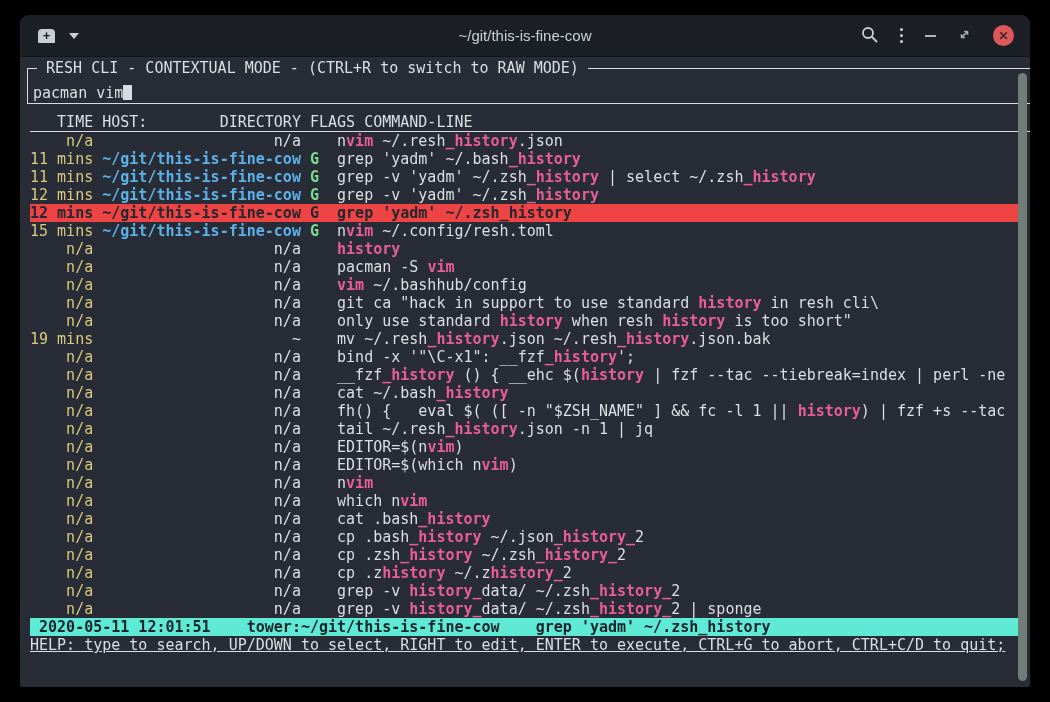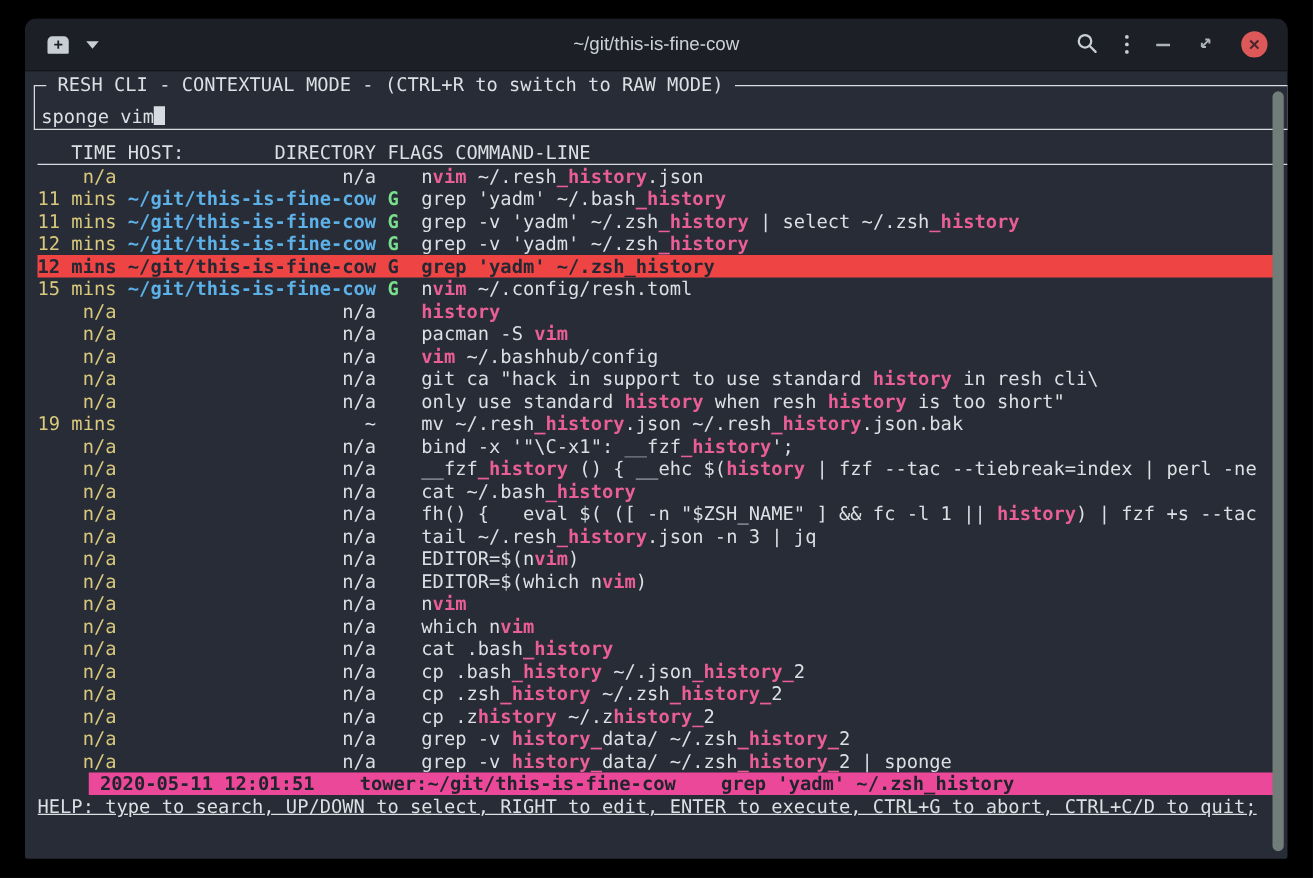--- a/index.html
+++ b/index.html
@@ -28,21 +28,21 @@
   .sbox-input{position:absolute;left:5px;bottom:1px;height:18px;line-height:18px;white-space:pre;}
   .cursor{display:inline-block;width:9px;height:15px;background:#d8dce2;vertical-align:middle;margin-bottom:2px;}
   .header{border-bottom:1px solid #d8dce2;height:18px;line-height:17px;}
   
   .row .t{color:#d9c97c;}
   .row .d.path{color:#5cb1e8;font-weight:bold;}
   .row .f{color:#79df8d;font-weight:bold;}
   .row .m{color:#ea5e96;font-weight:bold;}
   .row.selected{background:#ef4444;margin-right:8px;}
   .row.selected span{color:#232833 !important;font-weight:bold;}
-  .statusbar{background:#ec4899;color:#20242d;font-weight:bold;margin-right:8px;margin-left:41px;}
+  .statusbar{background:#5eead4;color:#20242d;font-weight:bold;margin-right:8px;}
   .helpbar{color:#dcdfe4;text-decoration:underline;}
   
   .scrollbar{position:absolute;right:3px;top:58px;bottom:6px;width:9px;border-radius:5px;background:#707d78;}
 </style>
 </head>
 <body>
 
 <div class="stage">
   <div class="window">
 
@@ -87,21 +87,21 @@
         <button class="tb-btn">
           <span class="close-circle">✕</span>
         </button>
       </div>
     </div>
 
     <div class="term">
       <div class="searcharea">
         <div class="sbox">
           <span class="sbox-title"> RESH CLI - CONTEXTUAL MODE - (CTRL+R to switch to RAW MODE) </span>
-          <div class="sbox-input"><span>sponge vim</span><span class="cursor"></span></div>
+          <div class="sbox-input"><span>pacman vim</span><span class="cursor"></span></div>
         </div>
       </div>
 
       <div class="line header">   TIME HOST:        DIRECTORY FLAGS COMMAND-LINE</div>
 
       <div id="rows">
           <div class="line row"><span class="t">    n/a</span> <span class="d plain">                   n/a</span> <span class="f"> </span>  <span><span>n</span><span class="m">vim</span><span> ~/.resh</span><span class="m">_history</span><span>.json</span></span></div>
           <div class="line row"><span class="t">11 mins</span> <span class="d path">~/git/this-is-fine-cow</span> <span class="f">G</span>  <span><span>grep 'yadm' ~/.bash</span><span class="m">_history</span></span></div>
           <div class="line row"><span class="t">11 mins</span> <span class="d path">~/git/this-is-fine-cow</span> <span class="f">G</span>  <span><span>grep -v 'yadm' ~/.zsh</span><span class="m">_history</span><span> | select ~/.zsh</span><span class="m">_history</span></span></div>
           <div class="line row"><span class="t">12 mins</span> <span class="d path">~/git/this-is-fine-cow</span> <span class="f">G</span>  <span><span>grep -v 'yadm' ~/.zsh</span><span class="m">_history</span></span></div>
@@ -110,21 +110,21 @@
           <div class="line row"><span class="t">    n/a</span> <span class="d plain">                   n/a</span> <span class="f"> </span>  <span><span class="m">history</span></span></div>
           <div class="line row"><span class="t">    n/a</span> <span class="d plain">                   n/a</span> <span class="f"> </span>  <span><span>pacman -S </span><span class="m">vim</span></span></div>
           <div class="line row"><span class="t">    n/a</span> <span class="d plain">                   n/a</span> <span class="f"> </span>  <span><span class="m">vim</span><span> ~/.bashhub/config</span></span></div>
           <div class="line row"><span class="t">    n/a</span> <span class="d plain">                   n/a</span> <span class="f"> </span>  <span><span>git ca "hack in support to use standard </span><span class="m">history</span><span> in resh cli\</span></span></div>
           <div class="line row"><span class="t">    n/a</span> <span class="d plain">                   n/a</span> <span class="f"> </span>  <span><span>only use standard </span><span class="m">history</span><span> when resh </span><span class="m">history</span><span> is too short"</span></span></div>
           <div class="line row"><span class="t">19 mins</span> <span class="d plain">                     ~</span> <span class="f"> </span>  <span><span>mv ~/.resh</span><span class="m">_history</span><span>.json ~/.resh</span><span class="m">_history</span><span>.json.bak</span></span></div>
           <div class="line row"><span class="t">    n/a</span> <span class="d plain">                   n/a</span> <span class="f"> </span>  <span><span>bind -x '"\C-x1": __fzf</span><span class="m">_history</span><span>';</span></span></div>
           <div class="line row"><span class="t">    n/a</span> <span class="d plain">                   n/a</span> <span class="f"> </span>  <span><span>__fzf</span><span class="m">_history</span><span> () { __ehc $(</span><span class="m">history</span><span> | fzf --tac --tiebreak=index | perl -ne</span></span></div>
           <div class="line row"><span class="t">    n/a</span> <span class="d plain">                   n/a</span> <span class="f"> </span>  <span><span>cat ~/.bash</span><span class="m">_history</span></span></div>
           <div class="line row"><span class="t">    n/a</span> <span class="d plain">                   n/a</span> <span class="f"> </span>  <span><span>fh() {   eval $( ([ -n "$ZSH_NAME" ] &amp;&amp; fc -l 1 || </span><span class="m">history</span><span>) | fzf +s --tac</span></span></div>
-          <div class="line row"><span class="t">    n/a</span> <span class="d plain">                   n/a</span> <span class="f"> </span>  <span><span>tail ~/.resh</span><span class="m">_history</span><span>.json -n 3 | jq</span></span></div>
+          <div class="line row"><span class="t">    n/a</span> <span class="d plain">                   n/a</span> <span class="f"> </span>  <span><span>tail ~/.resh</span><span class="m">_history</span><span>.json -n 1 | jq</span></span></div>
           <div class="line row"><span class="t">    n/a</span> <span class="d plain">                   n/a</span> <span class="f"> </span>  <span><span>EDITOR=$(n</span><span class="m">vim</span><span>)</span></span></div>
           <div class="line row"><span class="t">    n/a</span> <span class="d plain">                   n/a</span> <span class="f"> </span>  <span><span>EDITOR=$(which n</span><span class="m">vim</span><span>)</span></span></div>
           <div class="line row"><span class="t">    n/a</span> <span class="d plain">                   n/a</span> <span class="f"> </span>  <span><span>n</span><span class="m">vim</span></span></div>
           <div class="line row"><span class="t">    n/a</span> <span class="d plain">                   n/a</span> <span class="f"> </span>  <span><span>which n</span><span class="m">vim</span></span></div>
           <div class="line row"><span class="t">    n/a</span> <span class="d plain">                   n/a</span> <span class="f"> </span>  <span><span>cat .bash</span><span class="m">_history</span></span></div>
           <div class="line row"><span class="t">    n/a</span> <span class="d plain">                   n/a</span> <span class="f"> </span>  <span><span>cp .bash</span><span class="m">_history</span><span> ~/.json</span><span class="m">_history_</span><span>2</span></span></div>
           <div class="line row"><span class="t">    n/a</span> <span class="d plain">                   n/a</span> <span class="f"> </span>  <span><span>cp .zsh</span><span class="m">_history</span><span> ~/.zsh</span><span class="m">_history_</span><span>2</span></span></div>
           <div class="line row"><span class="t">    n/a</span> <span class="d plain">                   n/a</span> <span class="f"> </span>  <span><span>cp .z</span><span class="m">history</span><span> ~/.z</span><span class="m">history_</span><span>2</span></span></div>
           <div class="line row"><span class="t">    n/a</span> <span class="d plain">                   n/a</span> <span class="f"> </span>  <span><span>grep -v </span><span class="m">history_</span><span>data/ ~/.zsh</span><span class="m">_history_</span><span>2</span></span></div>
           <div class="line row"><span class="t">    n/a</span> <span class="d plain">                   n/a</span> <span class="f"> </span>  <span><span>grep -v </span><span class="m">history_</span><span>data/ ~/.zsh</span><span class="m">_history_</span><span>2 | sponge</span></span></div>

